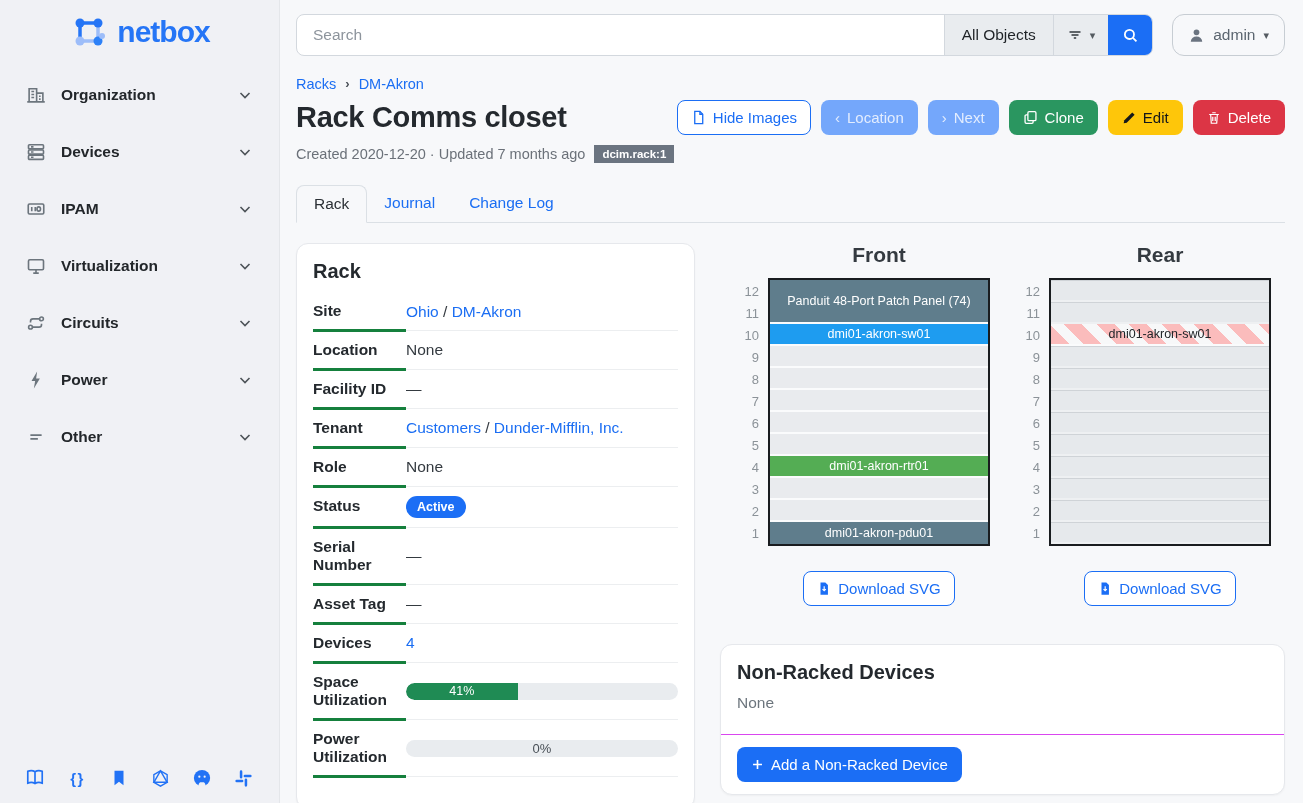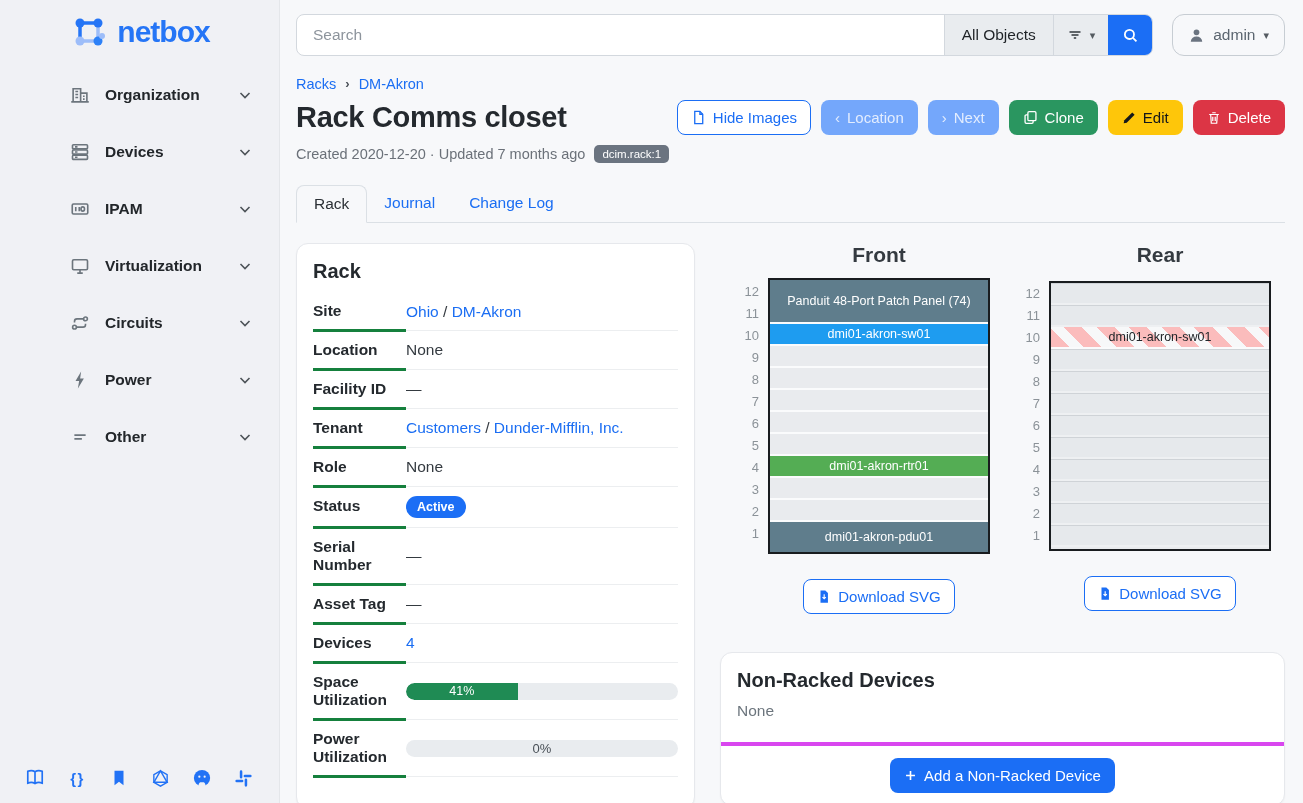--- a/index.html
+++ b/index.html
@@ -5,21 +5,21 @@
   * { box-sizing: border-box; margin: 0; padding: 0; }
   html,body { width:1303px; height:803px; overflow:hidden; }
   body {
     font-family: "Liberation Sans", "DejaVu Sans", sans-serif;
     background:#f7f8fa; color:#212529; display:flex; font-size:15px;
   }
   
   .sidebar { width:280px; flex-shrink:0; background:#f0f1f5; border-right:1px solid #e4e6ea; position:relative; }
   .logo { display:flex; align-items:center; justify-content:center; gap:8px; padding:12px 0 14px; cursor:pointer; }
   .logo-word { font-size:30px; font-weight:700; color:#2575f6; letter-spacing:-1px; }
-  .nav-item { height:57px; display:flex; align-items:center; gap:15px; padding:0 26px; cursor:pointer;margin-left:44px; }
+  .nav-item { height:57px; display:flex; align-items:center; gap:15px; padding:0 26px; cursor:pointer; }
   .nav-item .mi { width:20px; height:20px; color:#6c757d; flex-shrink:0; }
   .nav-item .lbl { font-weight:700; font-size:15.5px; color:#22262a; }
   .nav-item .chev { margin-left:auto; color:#4d5358; width:16px; height:16px; }
   .sidebar-footer { position:absolute; bottom:14px; left:0; right:0; display:flex; justify-content:space-between; padding:0 24px; align-items:center; }
   .foot-ic { color:#2272f5; width:22px; height:22px; display:flex; align-items:center; justify-content:center; cursor:pointer; font-weight:700; }
   
   .content { flex:1; padding:14px 18px 0 16px; position:relative; }
   .topbar { display:flex; gap:19px; margin-bottom:20px; }
   .search-group { flex:1; display:flex; height:42px; border:1px solid #d3d8de; border-radius:8px; overflow:hidden; background:#fff; }
   .search-input { flex:1; border:none; outline:none; padding:0 16px; font-size:15.5px; color:#212529; font-family:inherit; background:transparent; }
@@ -37,21 +37,21 @@
   .page-title { font-size:29px; font-weight:700; color:#24292e; letter-spacing:-0.3px; }
   .actions { display:flex; gap:10px; align-items:flex-start;border-radius:15px; }
   .btn { height:35px; border-radius:8px; padding:0 13px; font-size:15px; display:inline-flex; align-items:center; gap:7px; cursor:pointer; border:1px solid transparent; font-family:inherit; white-space:nowrap; }
   .btn-outline-primary { background:#fff; border-color:#1b6ef5; color:#1b6ef5; }
   .btn-soft { background:#74a7fb; color:#e3edfe; }
   .btn-success { background:#2a9660; color:#fff; }
   .btn-warning { background:#fec60a; color:#14171a; }
   .btn-danger { background:#dc3545; color:#fff; }
   .btn-primary { background:#1b6ef5; color:#fff; }
   .meta-row { display:flex; align-items:center; gap:9px; margin-top:10px; font-size:14.5px; color:#6b7179; }
-  .obj-badge { background:#6b7480; color:#fff; font-size:11.5px; font-weight:400; border-radius:5px; padding:3px 8px; }
+  .obj-badge { background:#6b7480; color:#fff; font-size:11.5px; font-weight:700; border-radius:0; padding:3px 8px; }
   
   .tabs { display:flex; border-bottom:1px solid #dbe0e5; margin-top:22px; }
   .tab { padding:9px 17px; font-size:15.5px; cursor:pointer; border-radius:8px 8px 0 0; margin-bottom:-1px; color:#1b6ef3; }
   .tab.active { color:#2b3035; background:#f7f8fa; border:1px solid #dbe0e5; border-bottom-color:#f7f8fa; }
   
   .page-body { display:flex; gap:25px; margin-top:20px; align-items:flex-start; }
   .left-col { width:399px; flex-shrink:0; }
   .right-col { flex:1; }
   .card { background:#fff; border:1px solid #e6e8ec; border-radius:12px; box-shadow:0 1px 2px rgba(20,25,30,.04); }
   .card-pad { padding:16px; }
@@ -74,21 +74,21 @@
   .unit-num { height:22px; display:flex; align-items:center; font-size:13px; color:#8b9298; }
   .rack-box { grid-column:2; grid-row:2; border:2px solid #191c1f; background:#e9ebee; display:flex; flex-direction:column; }
   .rack-slot { width:100%; display:flex; align-items:center; justify-content:center; font-size:12.5px; border-bottom:2px solid #fafbfc; }
   .rack-slot:last-child { border-bottom:none; }
   .rack-box.rear .rack-slot.empty { background:#e6e9ec; border-bottom:2px solid #eef0f2; box-shadow:inset 0 1px 0 #cfd3d7; }
   .striped { background:repeating-linear-gradient(45deg,#fbbcbc 0 13px,#f7f8f9 13px 23px); }
   .elev-btn-wrap { grid-column:2; grid-row:3; text-align:center; margin-top:25px; }
   
   .nonracked { margin-top:38px; }
   .nr-body { padding:10px 16px 22px; font-size:15.5px; color:#6c757d; }
-  .nr-footer { border-top:4px solid #d946ef; padding:12px 16px; display:flex; justify-content:center; }
+  .nr-footer { border-top:1px solid #d946ef; padding:12px 16px; display:flex; justify-content:flex-start; }
   .ic { display:inline-flex; }
 </style>
 </head>
 <body>
 
 <aside class="sidebar">
   <div class="logo">
     <svg width="40" height="40" viewBox="0 0 40 40">
       <line x1="11" y1="11" x2="29" y2="11" stroke="#2575f6" stroke-width="3.5"></line>
       <line x1="11" y1="29" x2="29" y2="29" stroke="#9dbdf9" stroke-width="3.5"></line>
@@ -389,21 +389,21 @@
               <div class="rack-slot device" style="height: 44px; background: rgb(95, 125, 140); color: rgb(255, 255, 255);">Panduit 48-Port Patch Panel (74)</div>
               <div class="rack-slot device" style="height: 22px; background: rgb(30, 156, 240); color: rgb(255, 255, 255);">dmi01-akron-sw01</div>
               <div class="rack-slot empty" style="height: 22px;"></div>
               <div class="rack-slot empty" style="height: 22px;"></div>
               <div class="rack-slot empty" style="height: 22px;"></div>
               <div class="rack-slot empty" style="height: 22px;"></div>
               <div class="rack-slot empty" style="height: 22px;"></div>
               <div class="rack-slot device" style="height: 22px; background: rgb(84, 173, 84); color: rgb(255, 255, 255);">dmi01-akron-rtr01</div>
               <div class="rack-slot empty" style="height: 22px;"></div>
               <div class="rack-slot empty" style="height: 22px;"></div>
-              <div class="rack-slot device" style="height: 30px; background: rgb(95, 125, 140); color: rgb(255, 255, 255);">dmi01-akron-pdu01</div>
+              <div class="rack-slot device" style="height: 22px; background: rgb(95, 125, 140); color: rgb(255, 255, 255);">dmi01-akron-pdu01</div>
             </div>
           <div class="elev-btn-wrap">
             <button class="btn btn-outline-primary" style="display:inline-flex;">
               <svg class="ic" width="14" height="15" viewBox="0 0 16 16">
                   <path d="M4 1h5.5l3 3v11H4z" fill="currentColor"></path>
                   <path d="M8.2 5.5v5M6.3 8.7l1.9 1.9 1.9-1.9" stroke="#fff" stroke-width="1.3" fill="none"></path>
                 </svg>
               <span>Download SVG</span>
             </button>
           </div>

